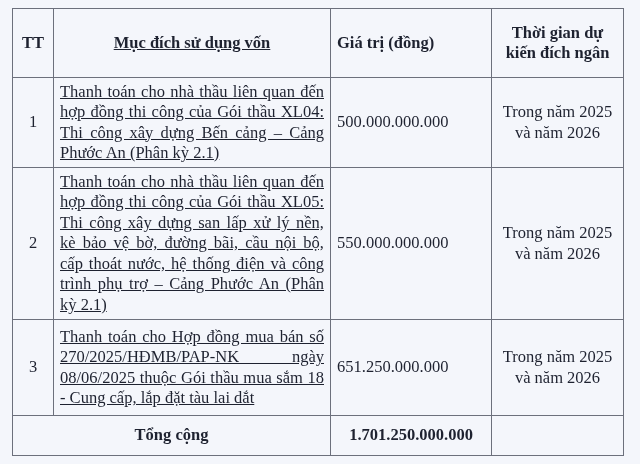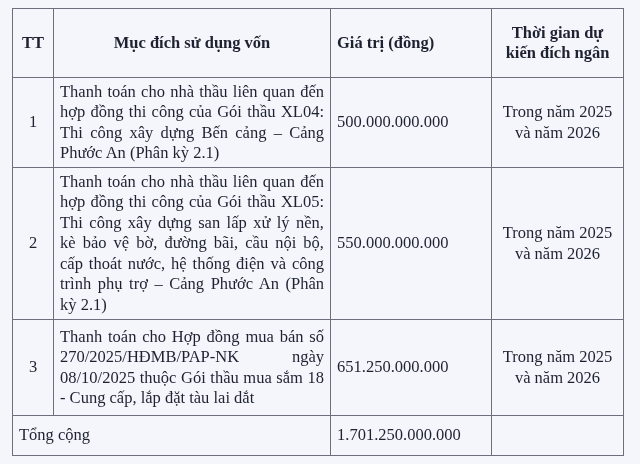--- a/index.html
+++ b/index.html
@@ -20,29 +20,29 @@
     font-size: 16.5px;
     line-height: 20.5px;
   }
   table.alloc td, table.alloc th {
     border: 1px solid #6c707c;
     padding: 0 6px;
     vertical-align: middle;
   }
   th { font-weight: bold; text-align: center; }
   .c-tt { width: 41px; text-align: center; padding: 0; }
-  .c-purpose { width: 277px; text-align: justify; text-align-last: left; }
+  .c-purpose { width: 277px; text-align: justify; text-align-last: left; text-decoration: underline; }
   .c-value { width: 161px; text-align: left; }
   .c-time { width: 132px; text-align: center; }
   tr.head { height: 69px; }
   tr.r1 { height: 90px; }
   tr.r2 { height: 152px; }
   tr.r3 { height: 96px; }
   tr.total { height: 40px; }
-  .total-label, .total-value { font-weight: normal; }
+  .total-label, .total-value { font-weight: bold; text-align: center; }
 </style>
 </head>
 <body>
 
 <table class="alloc">
   <colgroup>
     <col style="width:41px">
     <col style="width:277px">
     <col style="width:161px">
     <col style="width:132px">
@@ -61,21 +61,21 @@
     <td class="c-time">Trong năm 2025 và năm 2026</td>
   </tr>
   <tr class="r2">
     <td class="c-tt">2</td>
     <td class="c-purpose">Thanh toán cho nhà thầu liên quan đến hợp đồng thi công của Gói thầu XL05: Thi công xây dựng san lấp xử lý nền, kè bảo vệ bờ, đường bãi, cầu nội bộ, cấp thoát nước, hệ thống điện và công trình phụ trợ – Cảng Phước An (Phân kỳ 2.1)</td>
     <td class="c-value">550.000.000.000</td>
     <td class="c-time">Trong năm 2025 và năm 2026</td>
   </tr>
   <tr class="r3">
     <td class="c-tt">3</td>
-    <td class="c-purpose">Thanh toán cho Hợp đồng mua bán số 270/2025/HĐMB/PAP-NK ngày 08/10/2025 thuộc Gói thầu mua sắm 18 - Cung cấp, lắp đặt tàu lai dắt</td>
+    <td class="c-purpose">Thanh toán cho Hợp đồng mua bán số 270/2025/HĐMB/PAP-NK ngày 08/06/2025 thuộc Gói thầu mua sắm 18 - Cung cấp, lắp đặt tàu lai dắt</td>
     <td class="c-value">651.250.000.000</td>
     <td class="c-time">Trong năm 2025 và năm 2026</td>
   </tr>
   <tr class="total">
     <td colspan="2" class="total-label">Tổng cộng</td>
     <td class="c-value total-value">1.701.250.000.000</td>
     <td class="c-time"></td>
   </tr>
 </tbody>
   </table>

